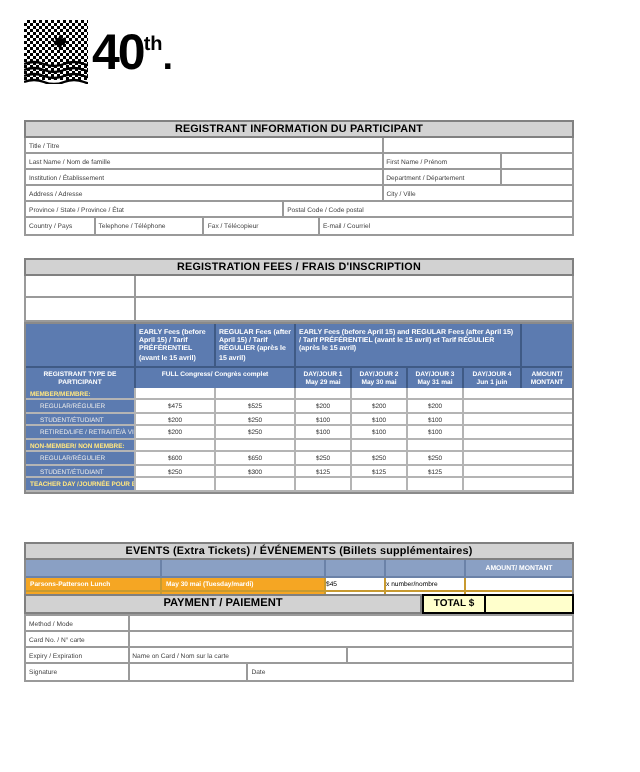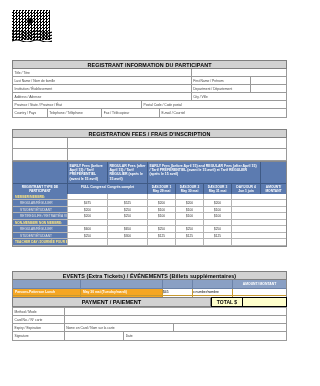--- a/index.html
+++ b/index.html
@@ -121,20 +121,21 @@
       <div class="flag-leaf"></div>
     </div>
     <div class="waves">
       <svg width="40" height="12" viewBox="0 0 40 12">
         <path d="M0 2 Q5 0 10 2 T20 2 T30 2 T40 2" stroke="#000" stroke-width="1.2" fill="none"></path>
         <path d="M0 5 Q5 3 10 5 T20 5 T30 5 T40 5" stroke="#000" stroke-width="1.2" fill="none"></path>
         <path d="M0 8 Q5 6 10 8 T20 8 T30 8 T40 8" stroke="#000" stroke-width="1.2" fill="none"></path>
         <path d="M0 11 Q5 9 10 11 T20 11 T30 11 T40 11" stroke="#000" stroke-width="1.2" fill="none"></path>
       </svg>
     </div>
+    <div class="forty"><span>40</span><sup>th</sup><span class="dot">.</span></div>
   </div>
 
   <div class="section" style="top:60px;">
     <div class="bar">REGISTRANT INFORMATION DU PARTICIPANT</div>
     <div class="frame" id="reg-rows">
         <div class="row">
           <div class="cell lbl" style="width: 180px;">Title / Titre</div>
           <div class="cell lbl" style="width: 95px;"></div>
         </div>
         <div class="row">

